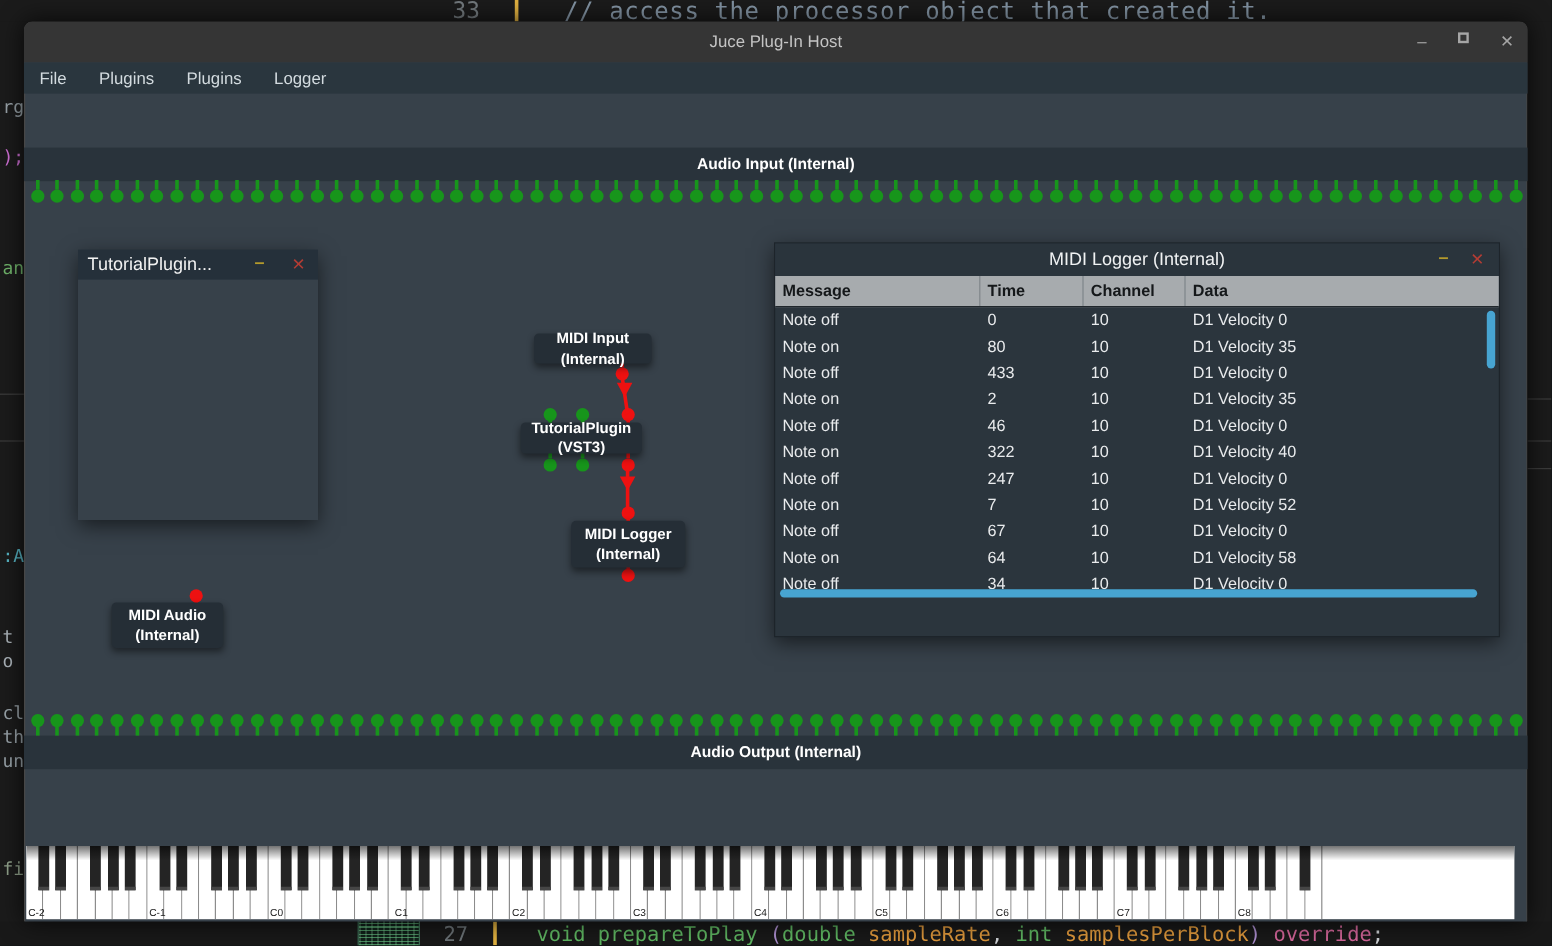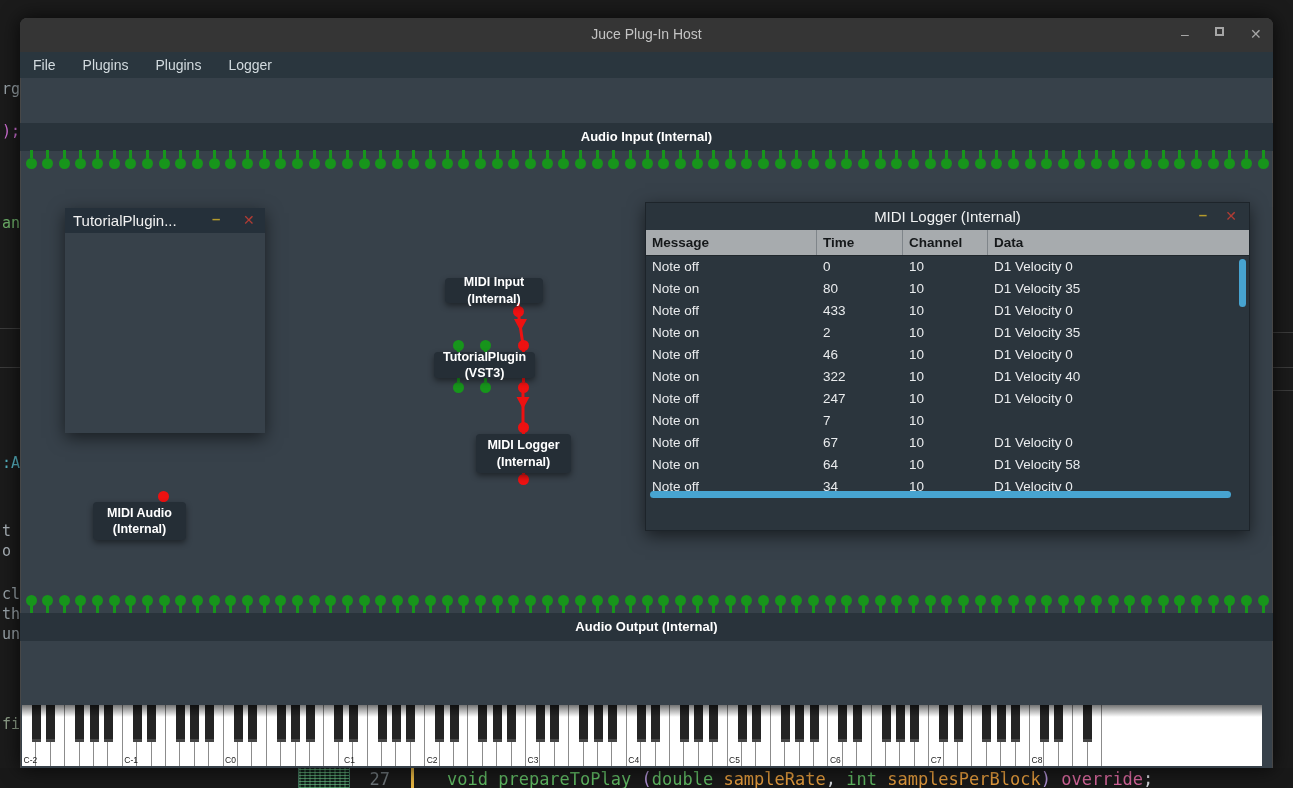--- a/index.html
+++ b/index.html
@@ -91,20 +91,25 @@
         box-shadow:inset 0 -3px 0 #454545;}
   .okt{position:absolute;bottom:1px;font-size:8.5px;color:#222;z-index:3;}
   #kb-shade{position:absolute;left:0;top:0;width:100%;height:12px;z-index:4;pointer-events:none;
             background:linear-gradient(rgba(0,0,0,.55),rgba(0,0,0,0));}
 </style>
 </head>
 <body>
 
 <div id="stage">
 
+  <div class="abs mono" id="bg-top">
+    <span class="lineno">33</span>
+    <span class="caret"></span>
+    <span class="comment">// access the processor object that created it.</span>
+  </div>
   <div class="abs mono" id="bg-bottom">
     <span class="lineno">27</span>
     <span class="caret"></span>
     <span class="code" id="bottom-code"><span class="tk-kw">void </span><span class="tk-kw">prepareToPlay </span><span class="tk-paren">(</span><span class="tk-kw">double </span><span class="tk-param">sampleRate</span><span class="tk-plain">, </span><span class="tk-kw">int </span><span class="tk-param">samplesPerBlock</span><span class="tk-paren">)</span><span class="tk-override"> override</span><span class="tk-plain">;</span></span>
   </div>
   <div class="abs" id="minimap"></div>
   <div id="left-frags">
       <div class="frag mono" style="color: rgb(152, 162, 168); top: 80px;">rg</div>
       <div class="frag mono" style="color: rgb(207, 111, 212); top: 122px;">);</div>
       <div class="frag mono" style="color: rgb(111, 179, 106); top: 214px;">an</div>
@@ -538,20 +543,21 @@
         <div class="log-row">
           <div class="log-cell">Note off</div>
           <div class="log-cell">247</div>
           <div class="log-cell">10</div>
           <div class="log-cell">D1 Velocity 0</div>
         </div>
         <div class="log-row">
           <div class="log-cell">Note on</div>
           <div class="log-cell">7</div>
           <div class="log-cell">10</div>
+          <div class="log-cell">D1 Velocity 52</div>
         </div>
         <div class="log-row">
           <div class="log-cell">Note off</div>
           <div class="log-cell">67</div>
           <div class="log-cell">10</div>
           <div class="log-cell">D1 Velocity 0</div>
         </div>
         <div class="log-row">
           <div class="log-cell">Note on</div>
           <div class="log-cell">64</div>
@@ -589,21 +595,21 @@
         <div class="wkey" style="left: 187.2px; width: 14.4px;"></div>
         <div class="wkey" style="left: 201.6px; width: 14.4px;"></div>
         <div class="okt" style="left: 203.1px;">C0</div>
         <div class="wkey" style="left: 216px; width: 14.4px;"></div>
         <div class="wkey" style="left: 230.4px; width: 14.4px;"></div>
         <div class="wkey" style="left: 244.8px; width: 14.4px;"></div>
         <div class="wkey" style="left: 259.2px; width: 14.4px;"></div>
         <div class="wkey" style="left: 273.6px; width: 14.4px;"></div>
         <div class="wkey" style="left: 288px; width: 14.4px;"></div>
         <div class="wkey" style="left: 302.4px; width: 14.4px;"></div>
-        <div class="okt" style="left: 322px;">C1</div>
+        <div class="okt" style="left: 307px;">C1</div>
         <div class="wkey" style="left: 316.8px; width: 14.4px;"></div>
         <div class="wkey" style="left: 331.2px; width: 14.4px;"></div>
         <div class="wkey" style="left: 345.6px; width: 14.4px;"></div>
         <div class="wkey" style="left: 360px; width: 14.4px;"></div>
         <div class="wkey" style="left: 374.4px; width: 14.4px;"></div>
         <div class="wkey" style="left: 388.8px; width: 14.4px;"></div>
         <div class="wkey" style="left: 403.2px; width: 14.4px;"></div>
         <div class="okt" style="left: 404.7px;">C2</div>
         <div class="wkey" style="left: 417.6px; width: 14.4px;"></div>
         <div class="wkey" style="left: 432px; width: 14.4px;"></div>

